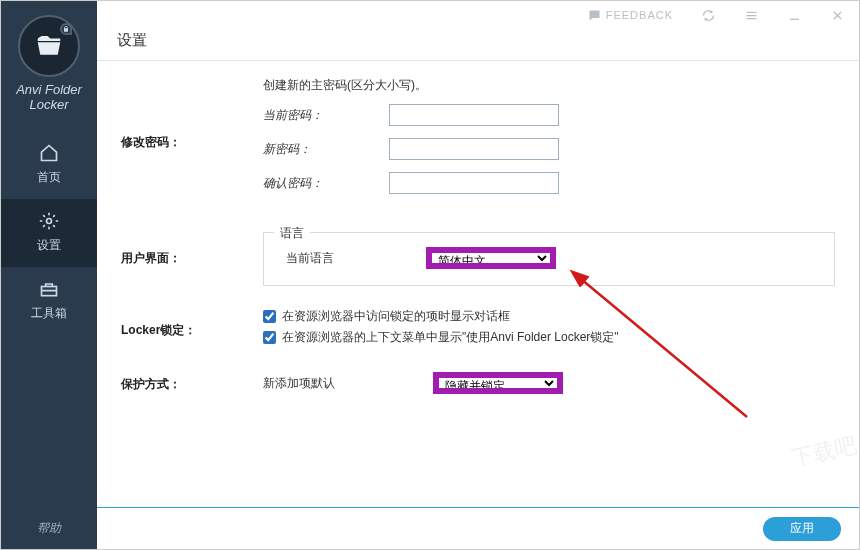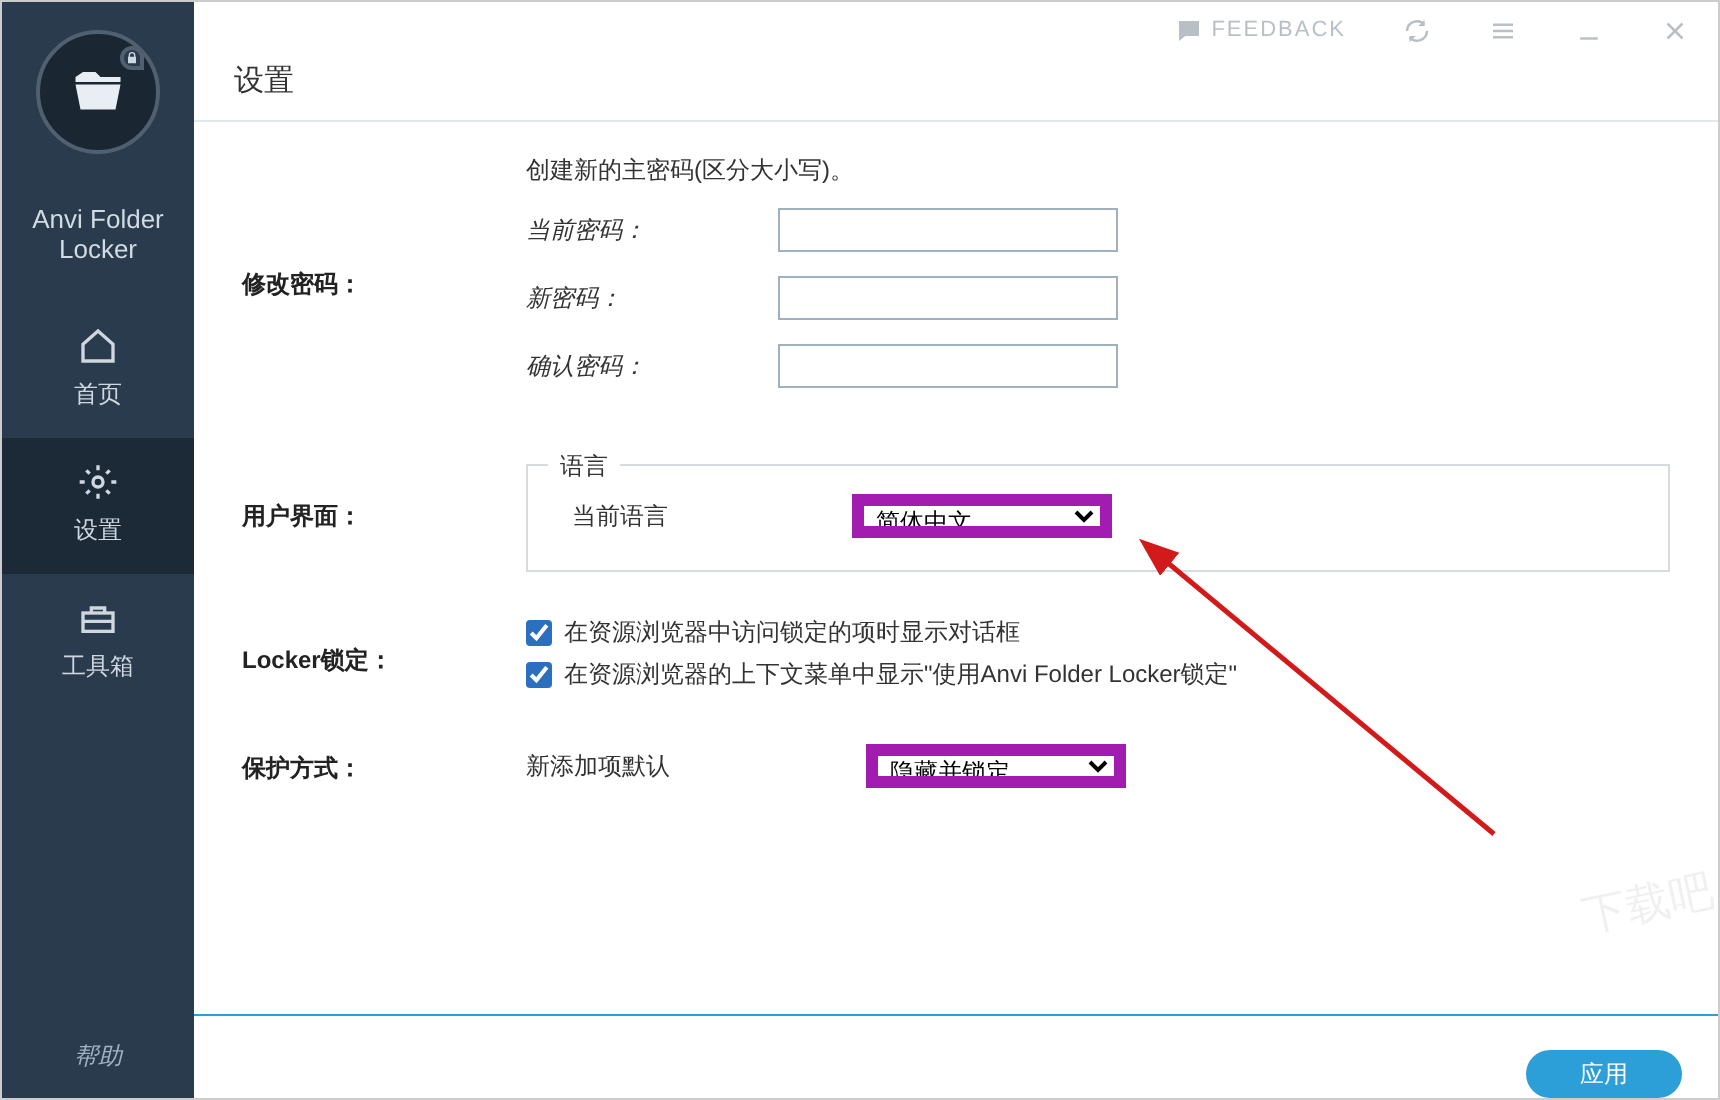--- a/index.html
+++ b/index.html
@@ -3,21 +3,21 @@
 <meta charset="utf-8">
 <style>
 * { margin: 0; padding: 0; box-sizing: border-box; }
 body { font-family: "Microsoft YaHei", sans-serif; font-size: 12px; color: #333; background: #fff; width: 860px; height: 550px; overflow: hidden; position: relative; }
 .app { display: flex; width: 100%; height: 100%; border: 1px solid #ccc; }
 .sidebar { width: 96px; background: #2a3b4d; color: #cfd8e0; display: flex; flex-direction: column; align-items: center; padding-top: 6px; }
 .logo-wrap { width: 62px; height: 62px; border-radius: 50%; border: 2px solid #506070; display: flex; align-items: center; justify-content: center; margin: 8px 0 6px; position: relative; background: #1a2733; }
 .logo-pad { width: 12px; height: 12px; border-radius: 6px 6px 0 6px; background: #2a3b4d; position: absolute; top: 6px; right: 6px; border: 2px solid #506070; display:flex; align-items:center; justify-content:center; }
 .logo-pad svg { width:8px; height:8px; }
 .logo-wrap svg { width: 30px; height: 30px; }
-.app-name { color: #d0dbe4; font-size: 13px; text-align: center; line-height: 1.15; margin-bottom: 18px; margin-top: 20px; }
+.app-name { color: #d0dbe4; font-style: italic; font-size: 13px; text-align: center; line-height: 1.15; margin-bottom: 18px; }
 .nav { width: 100%; }
 .nav-item { height: 68px; display: flex; flex-direction: column; align-items: center; justify-content: center; gap: 6px; cursor: pointer; color: #cfd8e0; }
 .nav-item svg { width: 20px; height: 20px; }
 .nav-item.active { background: #1c2a38; }
 .nav-lbl { font-size: 12px; }
 .help-link { margin-top: auto; margin-bottom: 12px; font-size: 12px; font-style: italic; color: #9fb2c2; cursor: pointer; }
 .main { flex: 1; display: flex; flex-direction: column; background: #fff; }
 .topbar { height: 28px; display: flex; justify-content: flex-end; align-items: center; gap: 28px; padding-right: 14px; color: #b8c0c6; }
 .fb { display: flex; align-items: center; gap: 4px; font-size: 11px; letter-spacing: 1px; color: #b8c0c6; }
 .topbar svg { width: 15px; height: 15px; }
@@ -32,21 +32,21 @@
 .form-row { display: flex; align-items: center; margin-bottom: 12px; }
 .form-row label { width: 126px; font-style: italic; }
 .form-row input[type=password] { width: 170px; height: 22px; border: 1px solid #9fb0c0; padding: 0 4px; }
 .fieldset { border: 1px solid #d6dbe0; padding: 14px 16px 16px; margin-top: 4px; position: relative; }
 .fieldset .legend { position: absolute; top: -8px; left: 10px; background: #fff; padding: 0 6px; font-size: 12px; }
 .lang-row { display: flex; align-items: center; }
 .lang-row label { width: 140px; margin-left: 6px; }
 select { width: 130px; height: 22px; border: 6px solid #a21caf; background: #fff; font-family: inherit; font-size: 12px; padding: 0 2px; }
 .chk-row { display: flex; align-items: center; gap: 6px; margin-bottom: 4px; }
 .chk-row input { accent-color: #2d6fbf; }
-.footer { height: 42px; border-top: 1px solid #2d9fd8; display: flex; justify-content: flex-end; align-items: flex-end; padding-right: 18px; }
+.footer { height: 42px; border-top: 1px solid #2d9fd8; display: flex; justify-content: flex-end; align-items: center; padding-right: 18px; }
 .apply-btn { background: #2d9fd8; color: #fff; border: none; border-radius: 12px; width: 78px; height: 24px; font-size: 12px; cursor: pointer; }
 .arrow { position: absolute; pointer-events: none; }
 .watermark { position: absolute; right: 2px; bottom: 40px; color: rgba(0,0,0,0.06); font-size: 22px; transform: rotate(-12deg); pointer-events: none; }
 </style>
 </head>
 <body>
 
 <div class="app">
   <div class="sidebar">
     <div class="logo-wrap">

